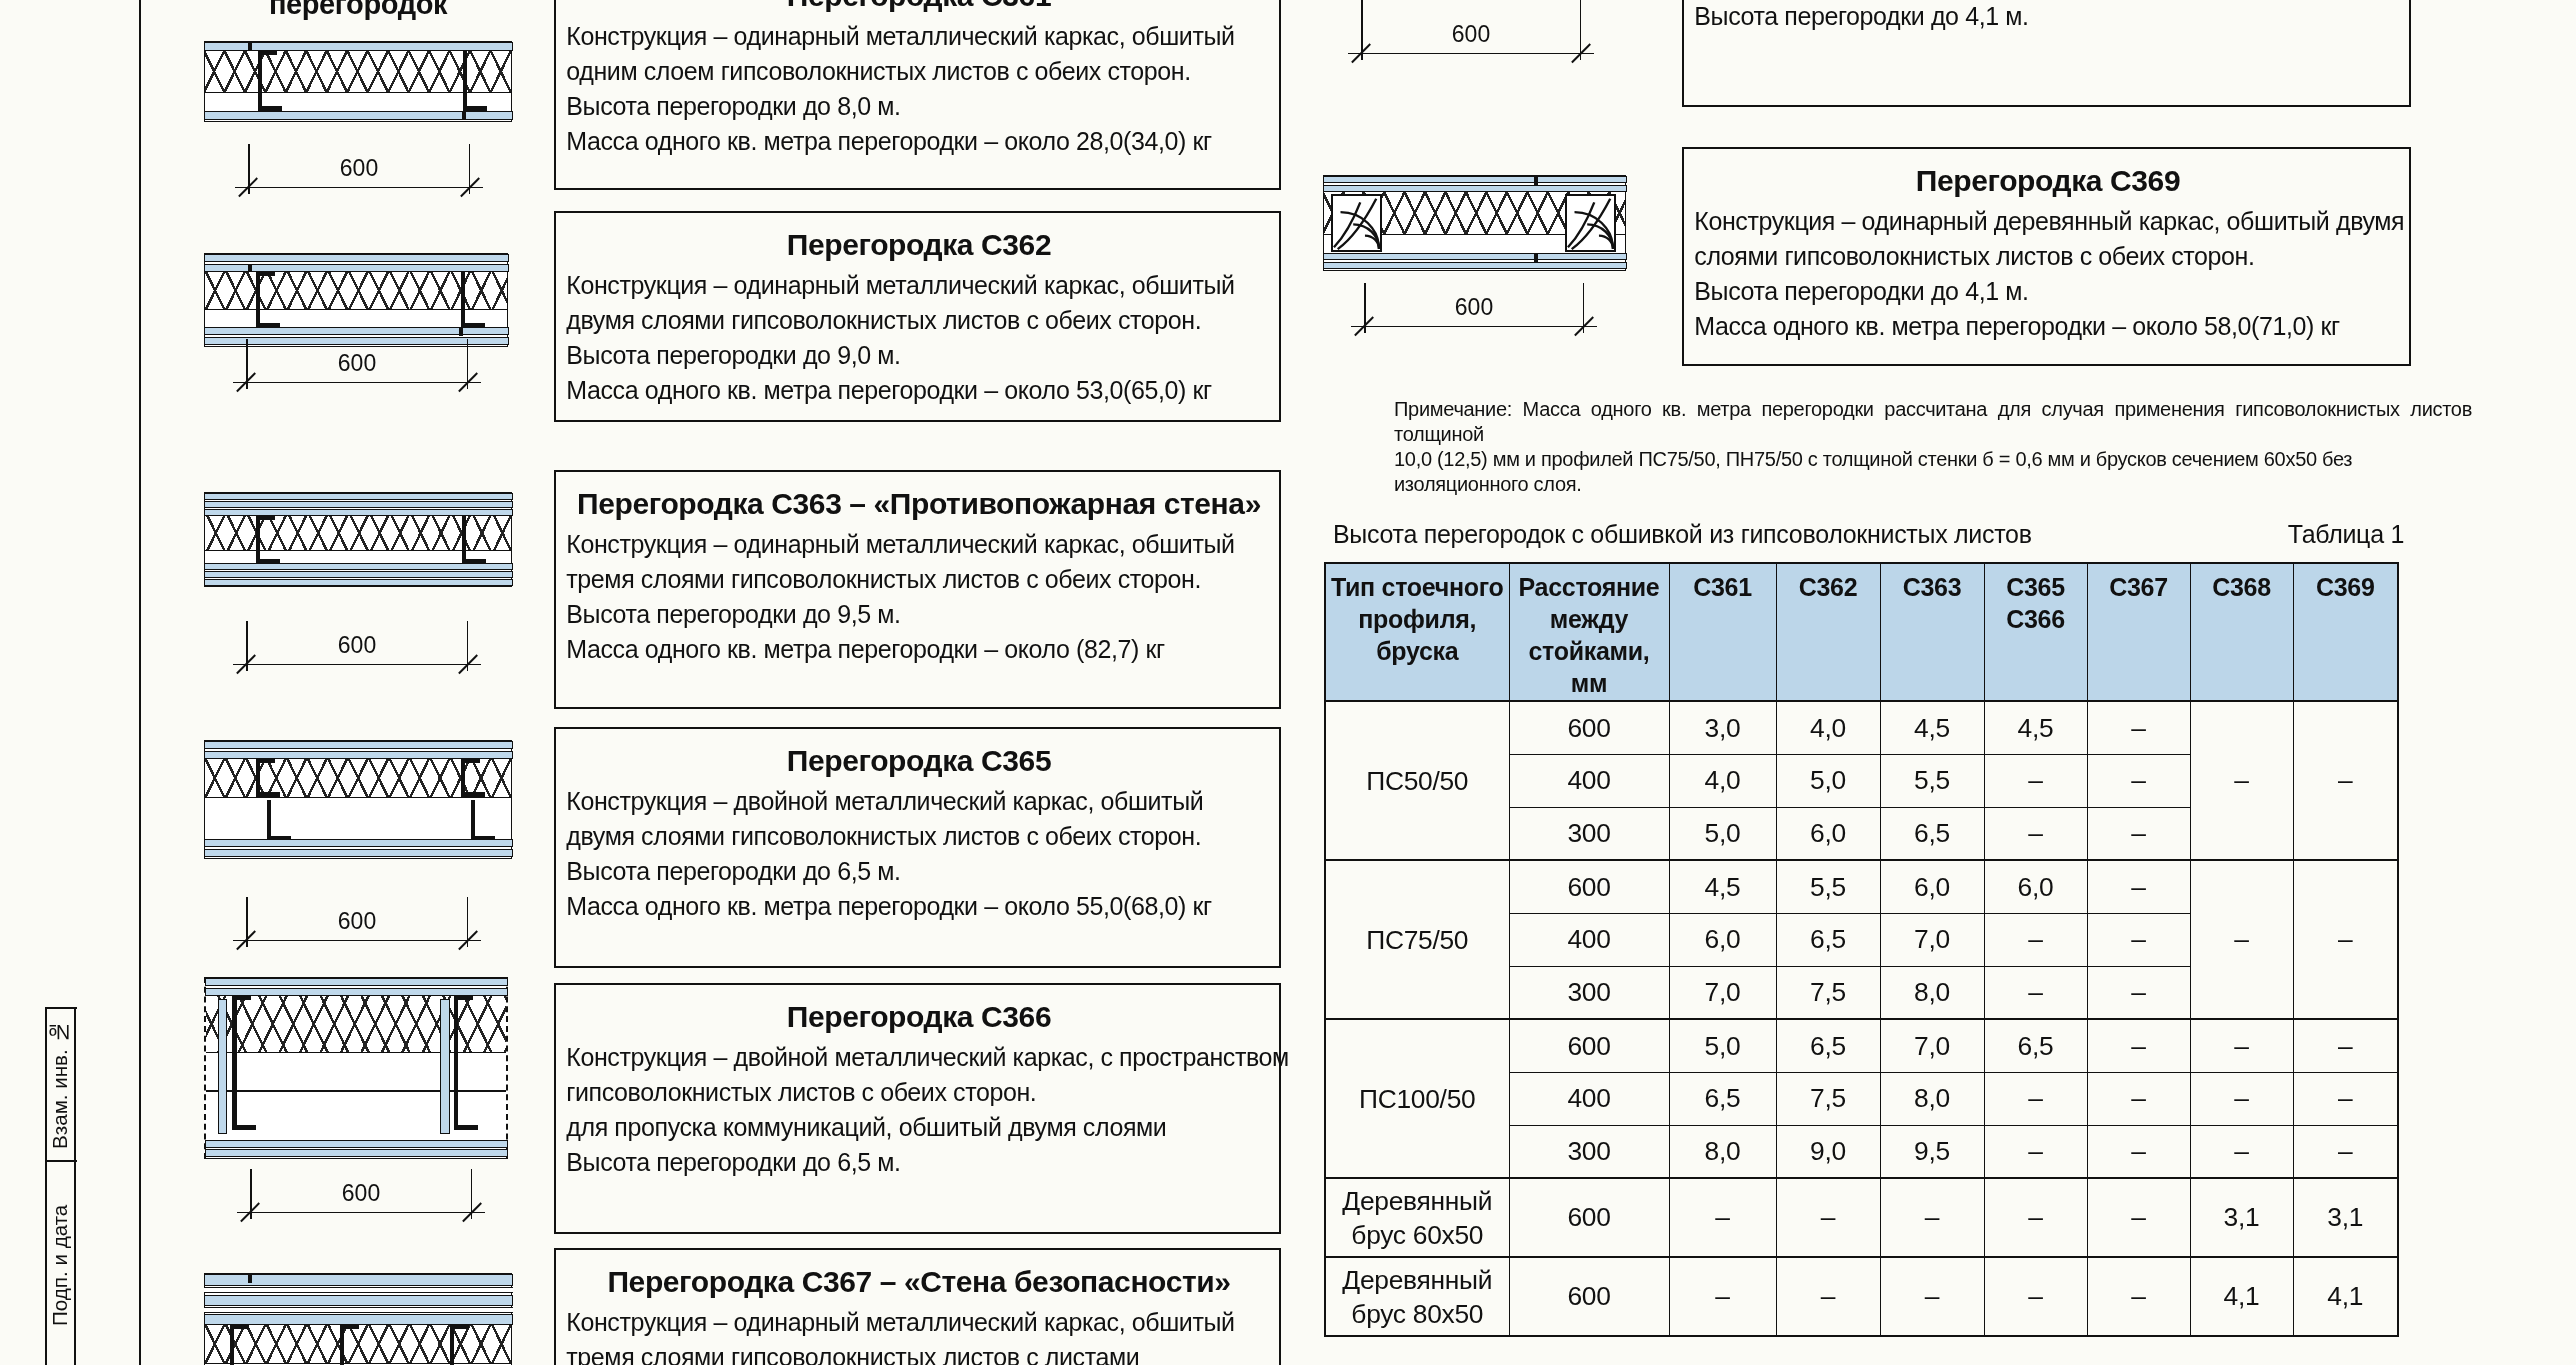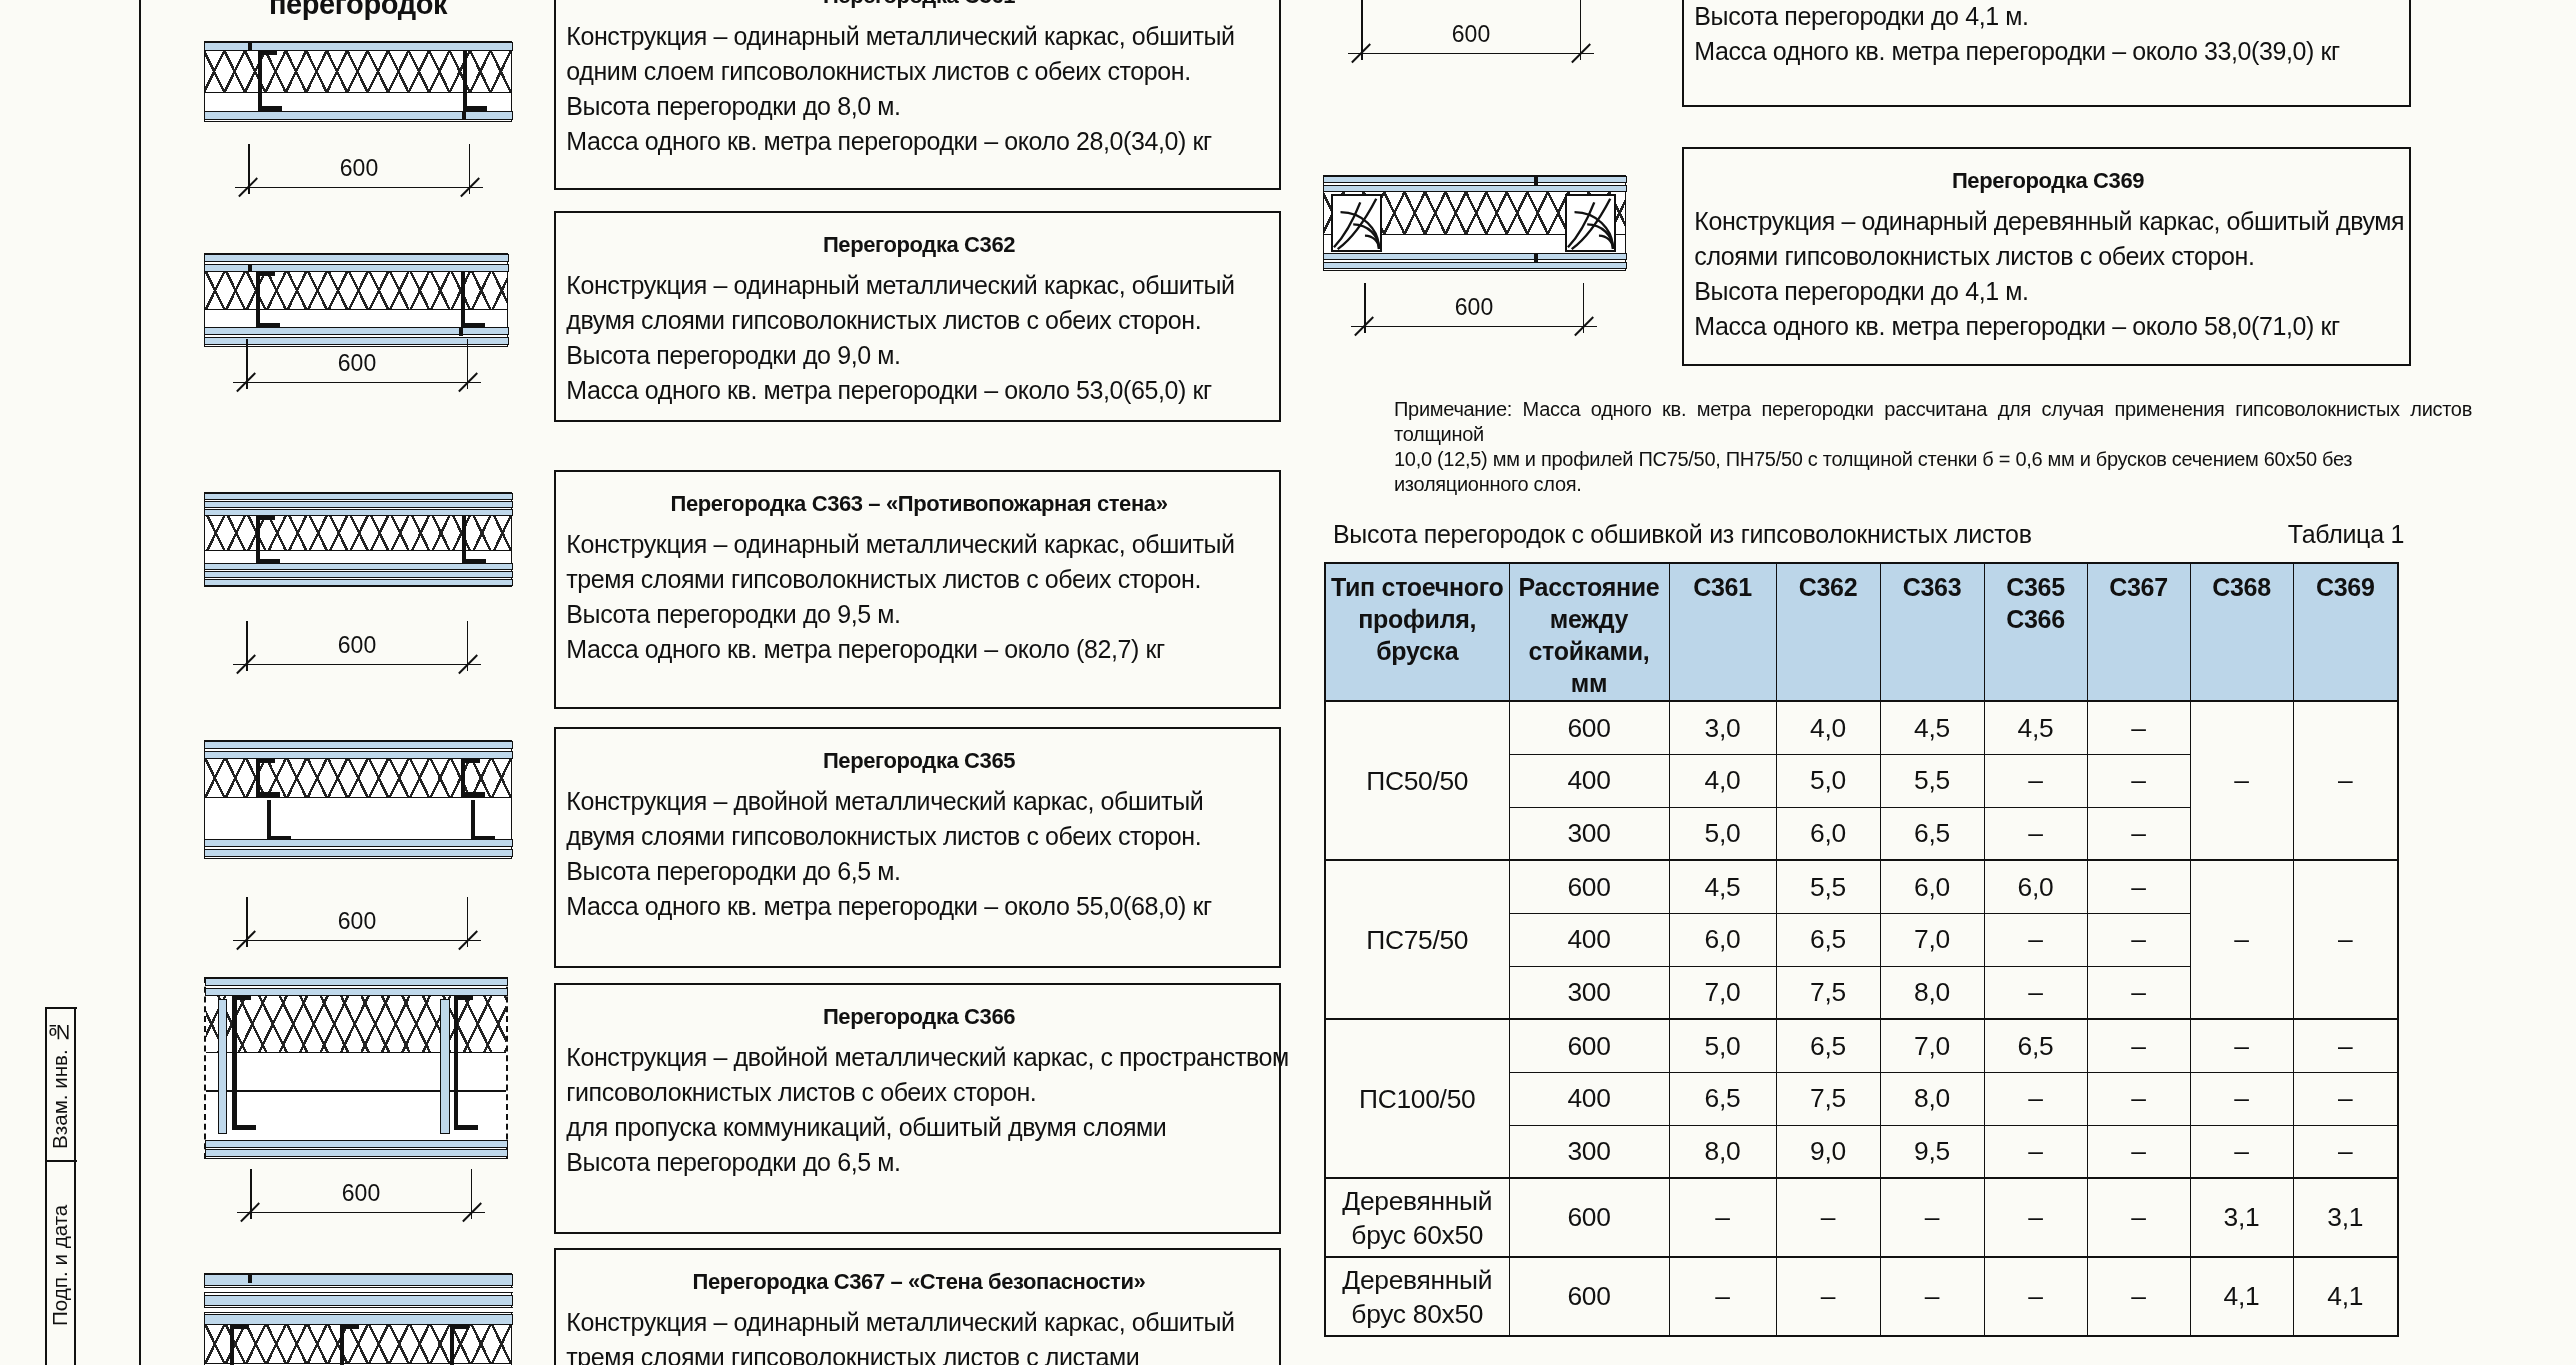--- a/index.html
+++ b/index.html
@@ -3,21 +3,21 @@
 <meta charset="utf-8">
 <style>
   html,body{margin:0;padding:0;background:#fff;}
   #canvas{position:relative;width:2576px;height:1366px;background:#FBFBF6;overflow:hidden;
           font-family:"Liberation Sans",sans-serif;color:#111;}
   .abs{position:absolute;}
   .blk{position:absolute;background:#111;}
 
   
   .card{position:absolute;border:2.2px solid #111;box-sizing:border-box;padding:14.7px 7.3px 0 10.3px;background:transparent;}
-  .card-title{font-size:22px;font-weight:bold;text-align:center;line-height:34px;letter-spacing:-0.4px;margin-bottom:5.9px;white-space:nowrap;}
+  .card-title{font-size:30px;font-weight:bold;text-align:center;line-height:34px;letter-spacing:-0.4px;margin-bottom:5.9px;white-space:nowrap;}
   .card-line{font-size:25px;line-height:35px;letter-spacing:-0.4px;white-space:nowrap;}
 
   
   .note{position:absolute;font-size:20px;line-height:25px;letter-spacing:-0.3px;}
   .note .j{text-align:justify;text-align-last:justify;}
 
   
   .dim{position:absolute;}
   .dim i{position:absolute;background:#111;}
   .dim .wl{top:0;bottom:0;width:1.5px;}
@@ -232,21 +232,20 @@
   <div class="dim" style="left:1361px;top:0px;width:220px;height:60px;">
     <i class="wl l"></i>
       <i class="wl r"></i>
       <i class="dl"></i>
       <i class="tk l"></i>
       <i class="tk r"></i>
     <span class="lbl">600</span>
   </div>
   <div class="card" style="left:1682px;top:-110px;width:729px;height:217px;padding-top:107px;">
       <div class="card-line">Высота перегородки до 4,1 м.</div>
-      <div class="card-line">Масса одного кв. метра перегородки – около 33,0(39,0) кг</div>
     </div>
 
   <div class="pbox" style="left:1323px;top:175px;width:303px;height:96px;">
     <div class="strip" style="top:0;height:7.3px;"></div>
     <div class="strip" style="top:8.8px;height:7.3px;"></div>
     <div class="ins" style="top:16px;height:42px;"></div>
     <div class="wood" style="left:7.3px;top:17.6px;width:51px;height:58px;"><svg width="100%" height="100%" viewBox="0 0 100 120" preserveAspectRatio="none">
           <g fill="none" stroke="#111" stroke-width="5">
             <path d="M98 118 A 30 30 0 0 0 68 88"></path>
             <path d="M98 118 A 55 55 0 0 0 43 63"></path>

